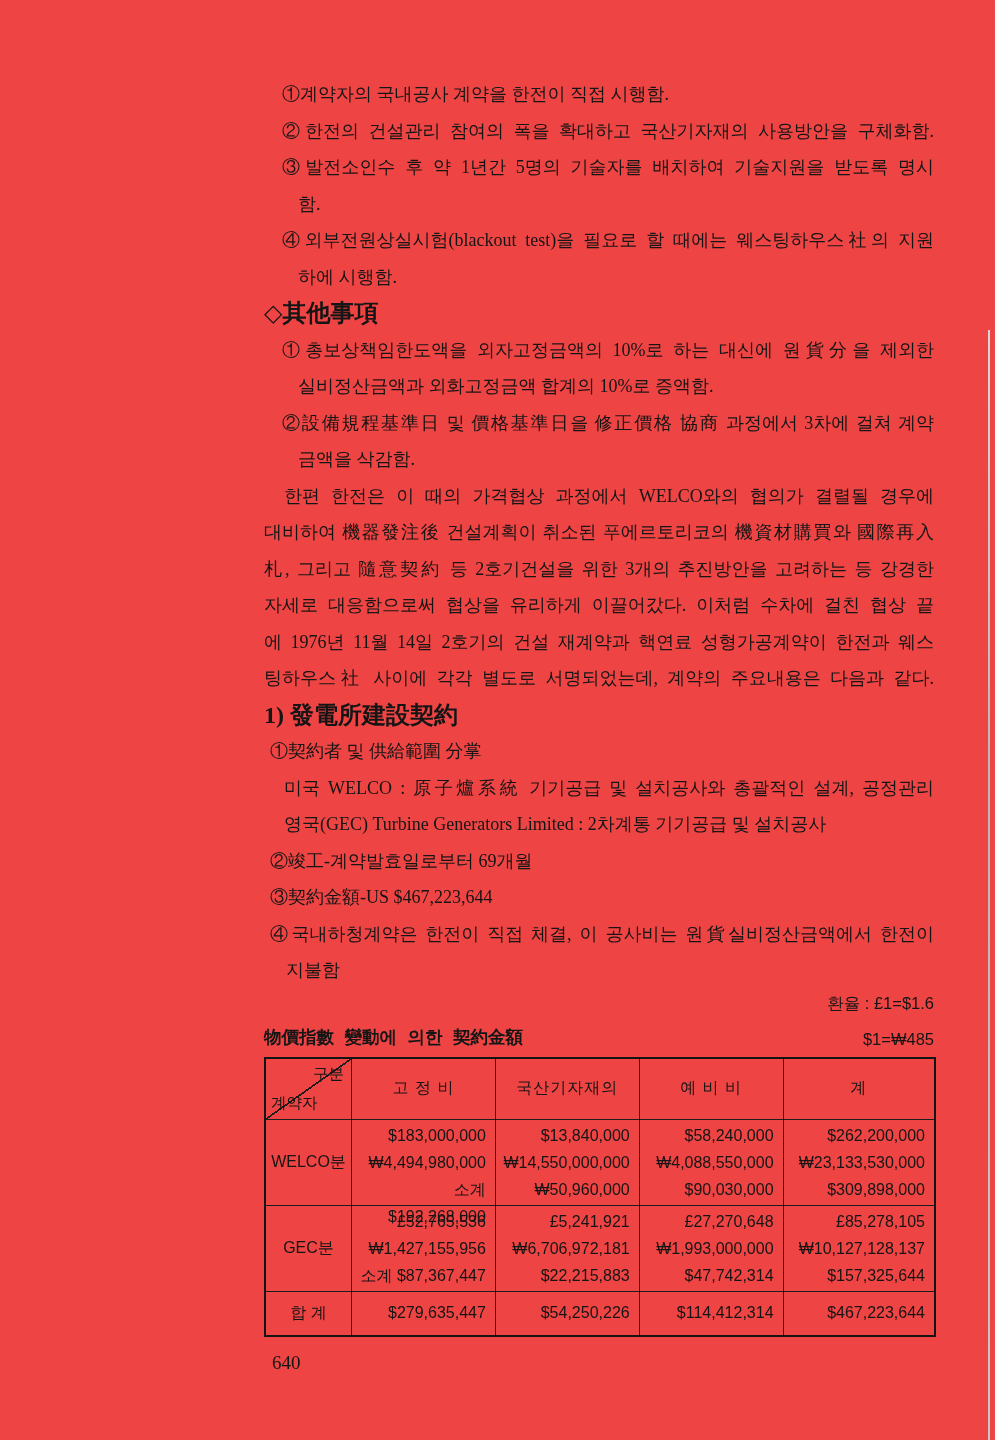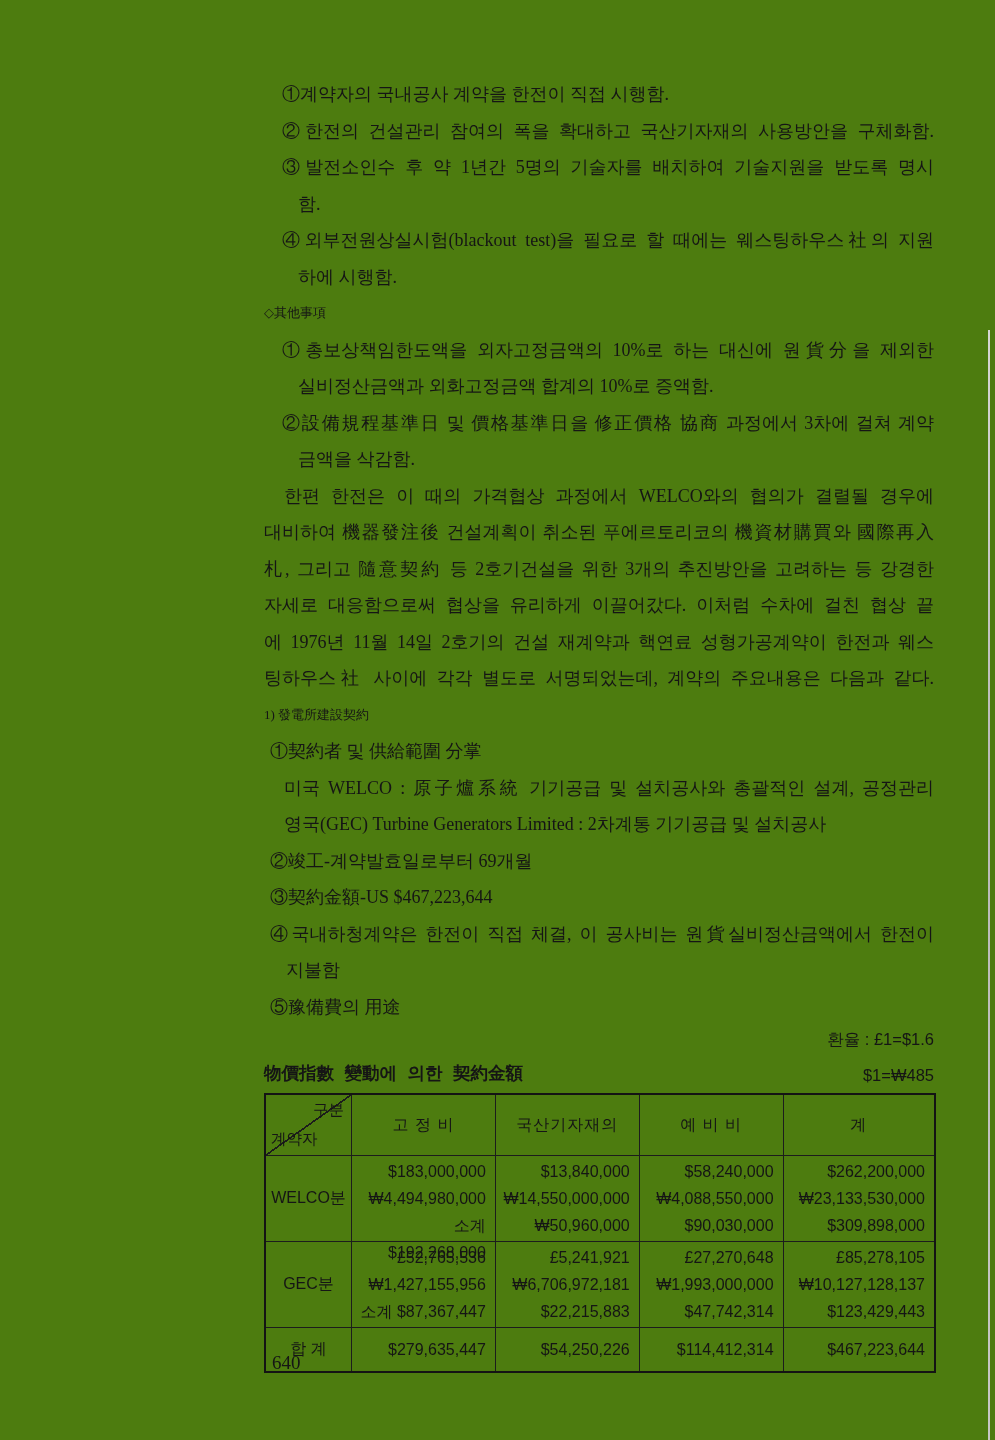--- a/index.html
+++ b/index.html
@@ -4,36 +4,36 @@
 <style>
   html,body{margin:0;padding:0;}
   body{
     width:995px;height:1440px;
     background:#fcfcfb;
     position:relative;
     font-family:"Liberation Serif","DejaVu Serif",serif;
     color:#151515;
     overflow:hidden;
   }
-  .page{position:absolute;inset:0;background:#4d7c0f;}
+  .page{position:absolute;inset:0;background:#ef4444;}
   .content{
     position:absolute;left:264px;top:76px;width:670px;
   }
   .ln{
     height:36.5px;line-height:36.5px;
     font-size:18px;
     white-space:normal;
   }
   .j{text-align:justify;text-align-last:justify;}
   .pl-m1{padding-left:18px;}   
   .pl-c1{padding-left:34px;}   
   .pl-m2{padding-left:6px;}    
   .pl-c2{padding-left:22px;}   
   .pl-sub{padding-left:20px;}  
-  .hd{font-weight:normal;font-size:13px;}
+  .hd{font-weight:bold;font-size:24px;}
   .fx-line{
     text-align:right;font-size:16.5px;height:28px;line-height:28px;
     font-family:"Liberation Sans","DejaVu Sans",sans-serif;
   }
   .title-row{
     display:flex;justify-content:space-between;align-items:flex-end;
     height:30px;margin-top:2px;
   }
   .tbl-title{
     font-weight:bold;font-size:17.5px;
@@ -115,21 +115,20 @@
     <div class="ln j">팅하우스社 사이에 각각 별도로 서명되었는데, 계약의 주요내용은 다음과 같다.</div>
 
     <div class="ln hd">1) 發電所建設契約</div>
     <div class="ln pl-m2">①契約者 및 供給範圍 分掌</div>
     <div class="ln pl-sub j">미국 WELCO : 原子爐系統 기기공급 및 설치공사와 총괄적인 설계, 공정관리</div>
     <div class="ln pl-sub">영국(GEC) Turbine Generators Limited : 2차계통 기기공급 및 설치공사</div>
     <div class="ln pl-m2">②竣工-계약발효일로부터 69개월</div>
     <div class="ln pl-m2">③契約金額-US $467,223,644</div>
     <div class="ln pl-m2 j">④국내하청계약은 한전이 직접 체결, 이 공사비는 원貨실비정산금액에서 한전이</div>
     <div class="ln pl-c2">지불함</div>
-    <div class="ln pl-m2">⑤豫備費의 用途</div>
 
     <div class="fx-line">환율 : £1=$1.6</div>
     <div class="title-row">
       <div class="tbl-title">物價指數 變動에 의한 契約金額</div>
       <div class="fx2">$1=₩485</div>
     </div>
 
     <table class="ctbl">
       <colgroup>
         <col class="c-label">
@@ -185,21 +184,21 @@
           <div class="cl">$22,215,883</div>
         </td>
         <td class="num">
           <div class="cl">£27,270,648</div>
           <div class="cl">₩1,993,000,000</div>
           <div class="cl">$47,742,314</div>
         </td>
         <td class="num">
           <div class="cl">£85,278,105</div>
           <div class="cl">₩10,127,128,137</div>
-          <div class="cl">$123,429,443</div>
+          <div class="cl">$157,325,644</div>
         </td>
       </tr>
       <tr class="totalrow">
         <td class="rowlabel">합  계</td>
         <td class="num">$279,635,447</td>
         <td class="num">$54,250,226</td>
         <td class="num">$114,412,314</td>
         <td class="num">$467,223,644</td>
       </tr>
     </tbody>

